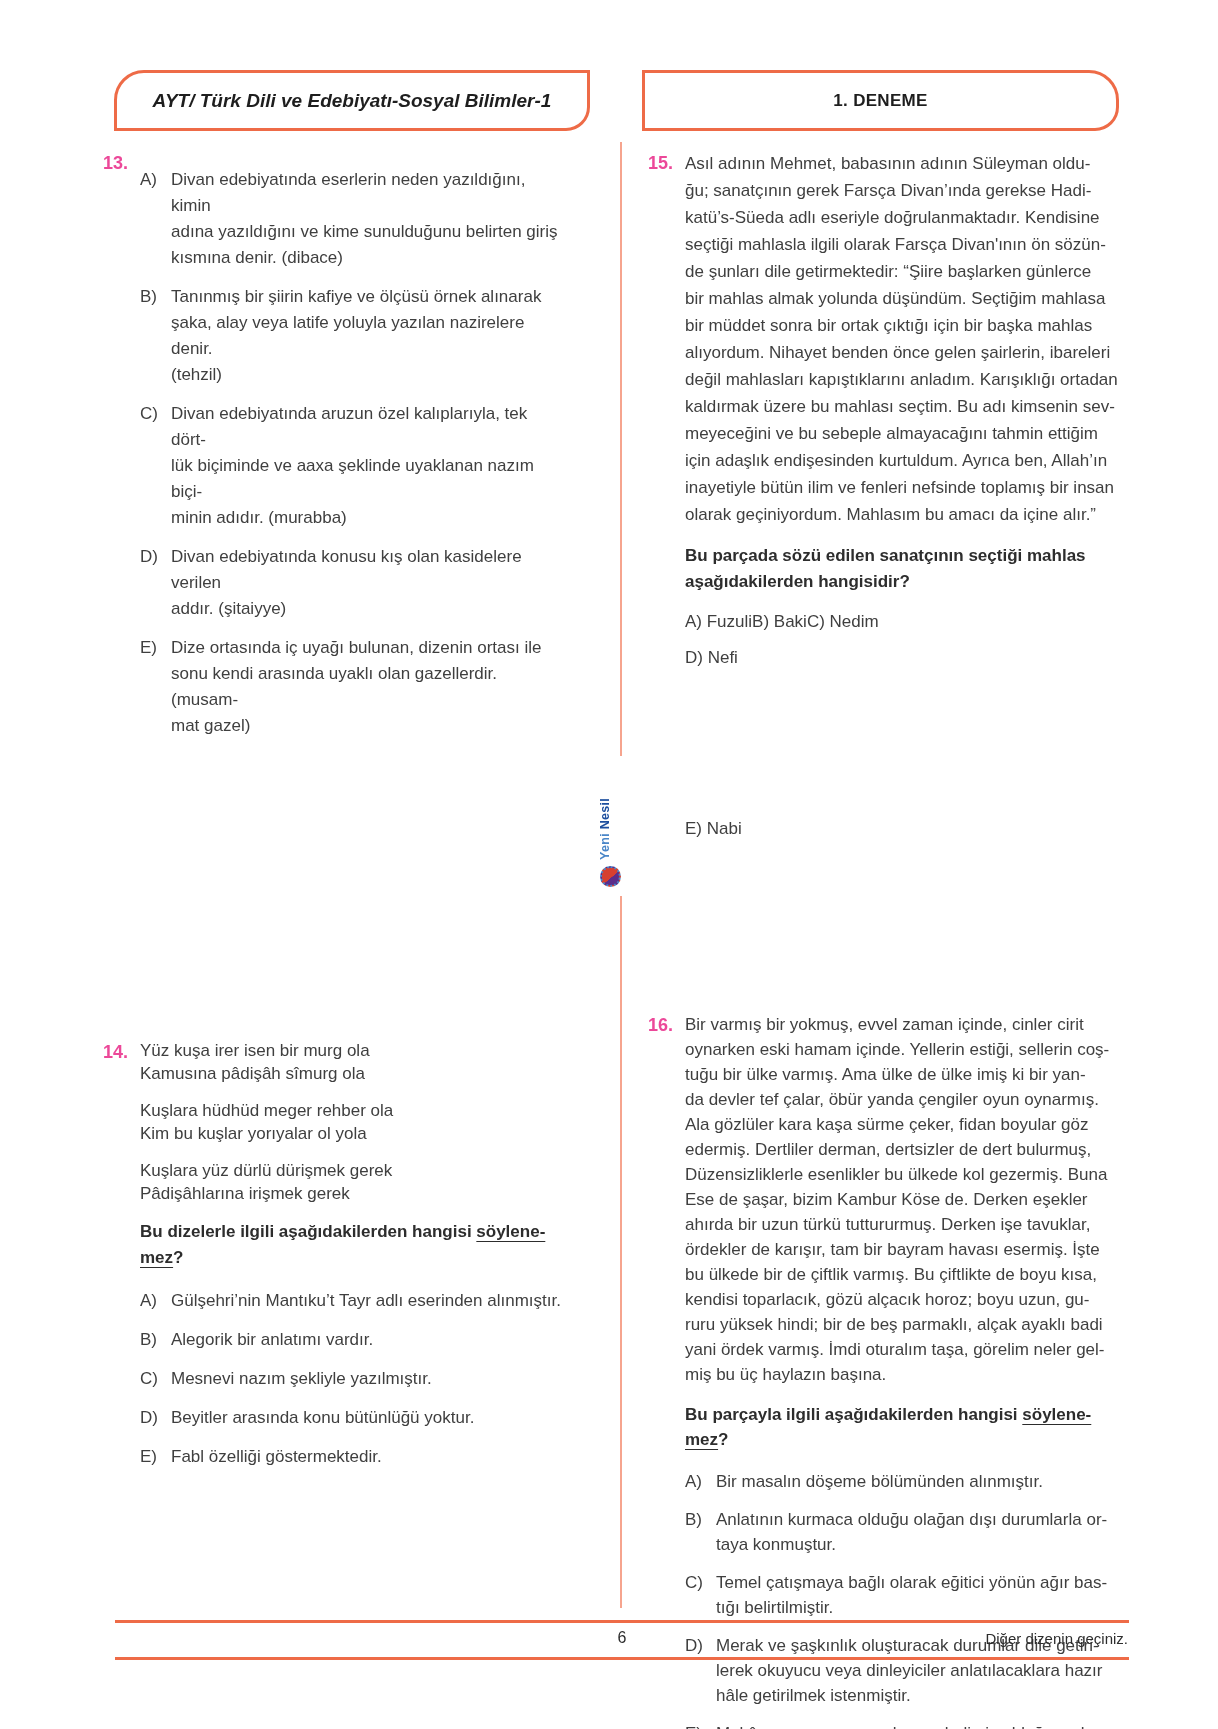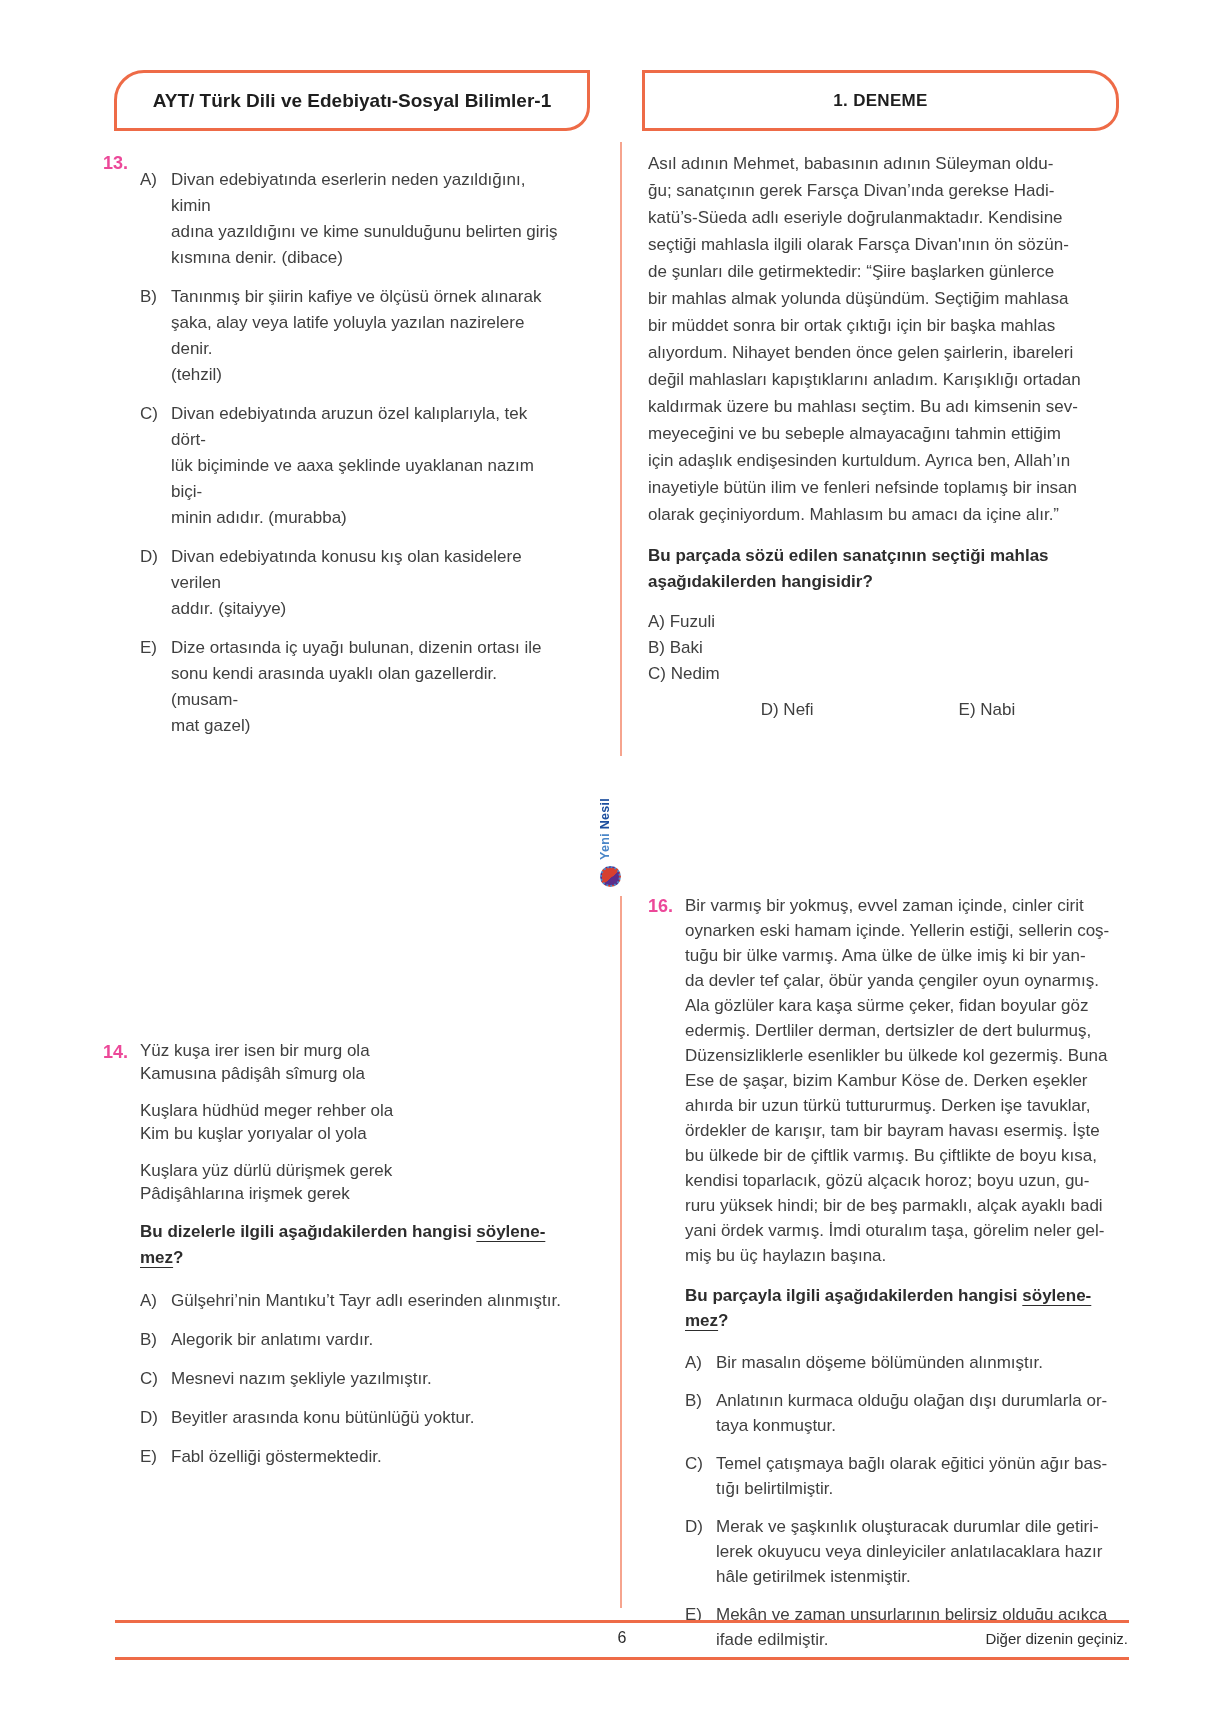--- a/index.html
+++ b/index.html
@@ -2,21 +2,21 @@
 <html><head>
 <meta charset="utf-8">
 <style>
   html,body { margin:0; padding:0; background:#fff; }
   .page { position:relative; width:1218px; height:1729px; background:#ffffff;
           font-family:"Liberation Sans","DejaVu Sans",sans-serif; color:#3f3f3f; overflow:hidden; }
 
   
   .hbox { position:absolute; border:3px solid #ee6b47; box-sizing:border-box;
           display:flex; align-items:center; justify-content:center; font-weight:bold; color:#1e1e1e; background:#fff; }
-  .hbox-left  { left:114px; top:70px; width:476px; height:61px; border-radius:30px 0 24px 0; font-size:19px; }
+  .hbox-left  { left:114px; top:70px; width:476px; height:61px; border-radius:30px 0 24px 0; font-size:19px;font-style:italic; }
   .hbox-right { left:642px; top:70px; width:477px; height:61px; border-radius:0 30px 24px 0; font-size:17px; letter-spacing:0.3px; }
 
   
   .divider { position:absolute; left:620px; top:142px; width:2px; height:1466px; background:#f6a48e; }
 
   
   .col-left  { position:absolute; left:103px; top:150px; width:462px; }
   .col-right { position:absolute; left:648px; top:150px; width:480px; }
 
   .q { display:flex; }
@@ -35,22 +35,22 @@
   .passage { white-space:pre-line; margin:0; }
   .p27 { line-height:27px; }
   .p25 { line-height:25px; }
   .q16 .qbody { line-height:25px; }
   .stem-after { margin-top:15px; }
 
   .spacer-q14 { margin-top:300px; }
   .spacer-q16 { margin-top:170px; }
 
   .optrow { display:flex; margin-top:14px; }
-  .optrow-1 { justify-content:flex-start;flex-direction:column; }
-  .optrow-2 { justify-content:center; gap:145px; margin-top:10px; }
+  .optrow-1 { justify-content:flex-start; }
+  .optrow-2 { justify-content:center; gap:145px; margin-top:10px;flex-direction:column; }
 
   
   .logo-patch { position:absolute; left:590px; top:756px; width:36px; height:140px; background:#fff; }
   .logo-text { position:absolute; left:598px; top:860px; transform:rotate(-90deg); transform-origin:left top;
                font-size:12.5px; font-weight:bold; white-space:nowrap; letter-spacing:0.3px; }
   .logo-blue1 { color:#4a86c8; }
   .logo-blue2 { color:#1d4f9e; }
   .logo-icon { position:absolute; left:600px; top:866px; width:17px; height:17px; border-radius:50%;
                border:2px dotted #4a86c8; background:linear-gradient(140deg,#d6402f 55%,#5b2d8a 56%); box-sizing:content-box; }
 
@@ -148,20 +148,21 @@
             </div>
         </div>
       </div>
     </div>
 
   </div>
 
   <div class="col-right">
 
     <div class="q">
+      <span class="qnum">15.</span>
       <div class="qbody">
         <p class="passage p27">Asıl adının Mehmet, babasının adının Süleyman oldu-
 ğu; sanatçının gerek Farsça Divan’ında gerekse Hadi-
 katü’s-Süeda adlı eseriyle doğrulanmaktadır. Kendisine
 seçtiği mahlasla ilgili olarak Farsça Divan'ının ön sözün-
 de şunları dile getirmektedir: “Şiire başlarken günlerce
 bir mahlas almak yolunda düşündüm. Seçtiğim mahlasa
 bir müddet sonra bir ortak çıktığı için bir başka mahlas
 alıyordum. Nihayet benden önce gelen şairlerin, ibareleri
 değil mahlasları kapıştıklarını anladım. Karışıklığı ortadan

